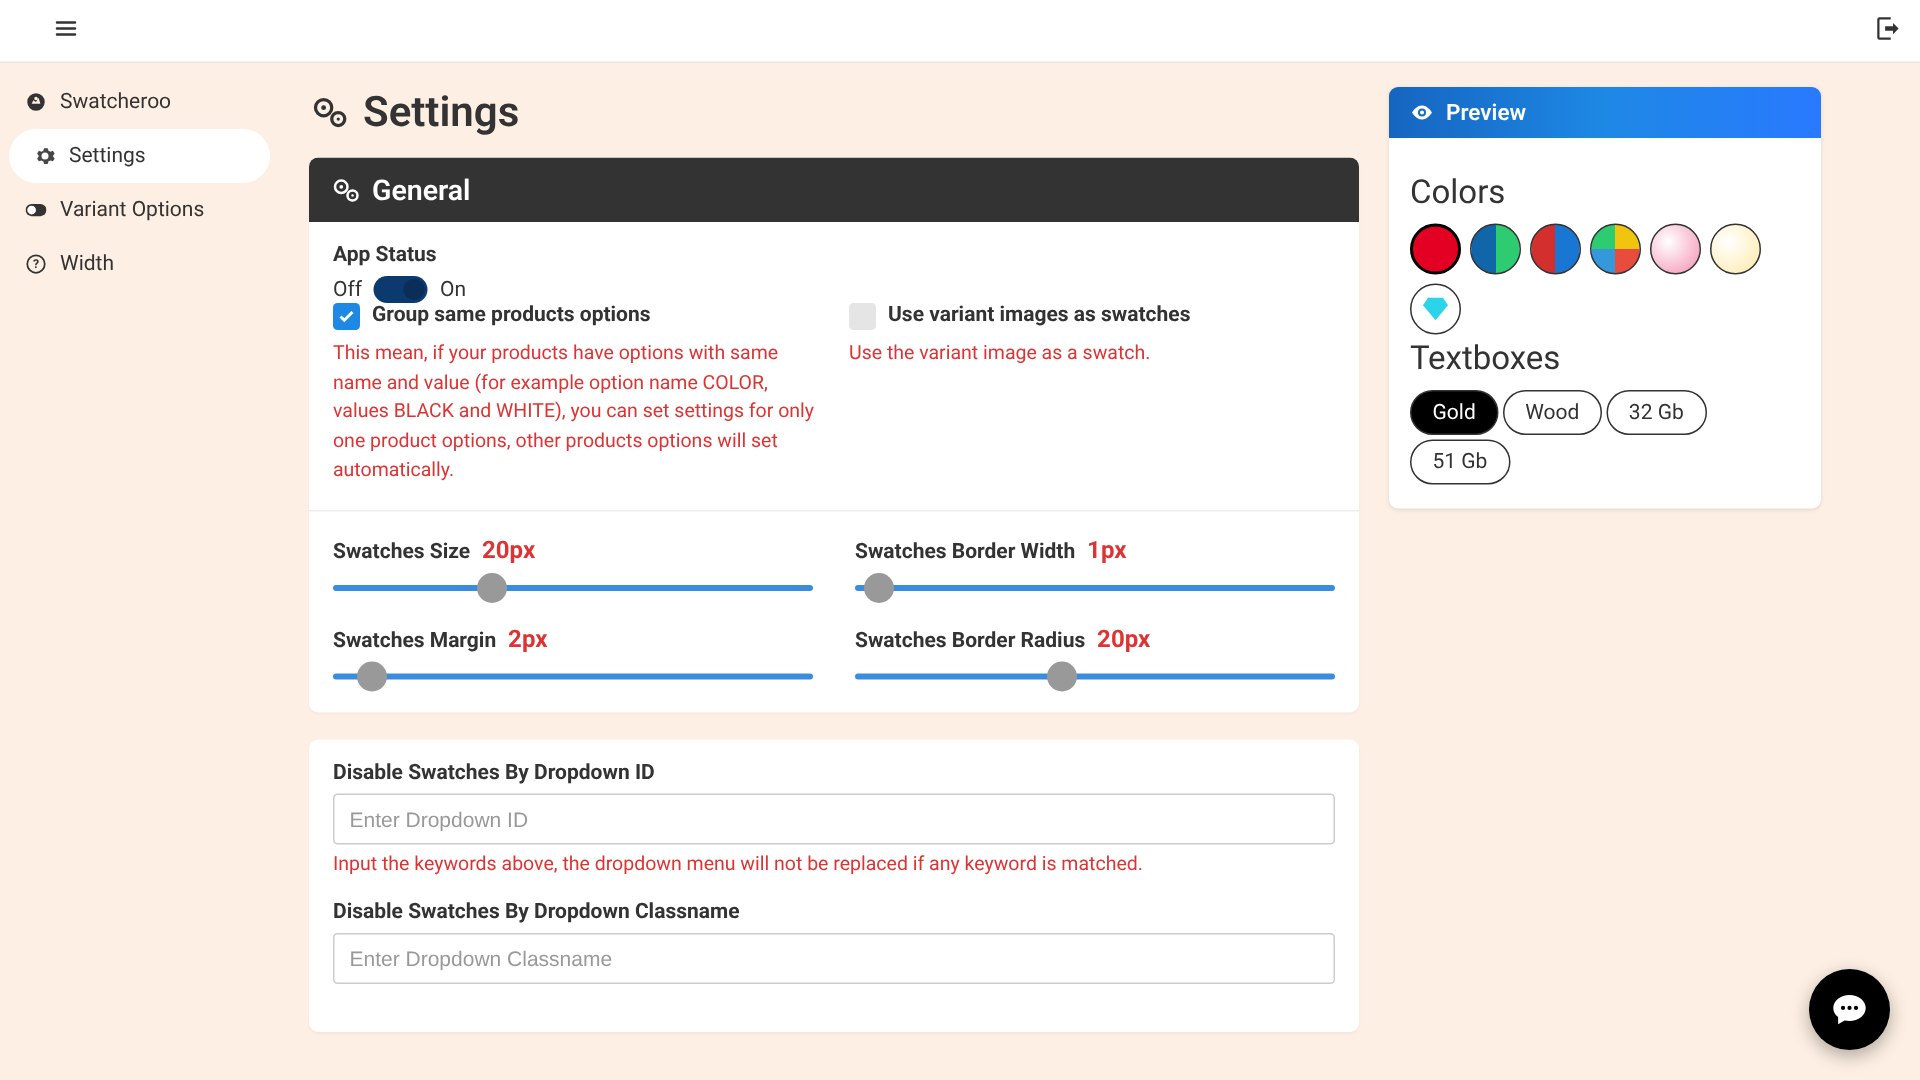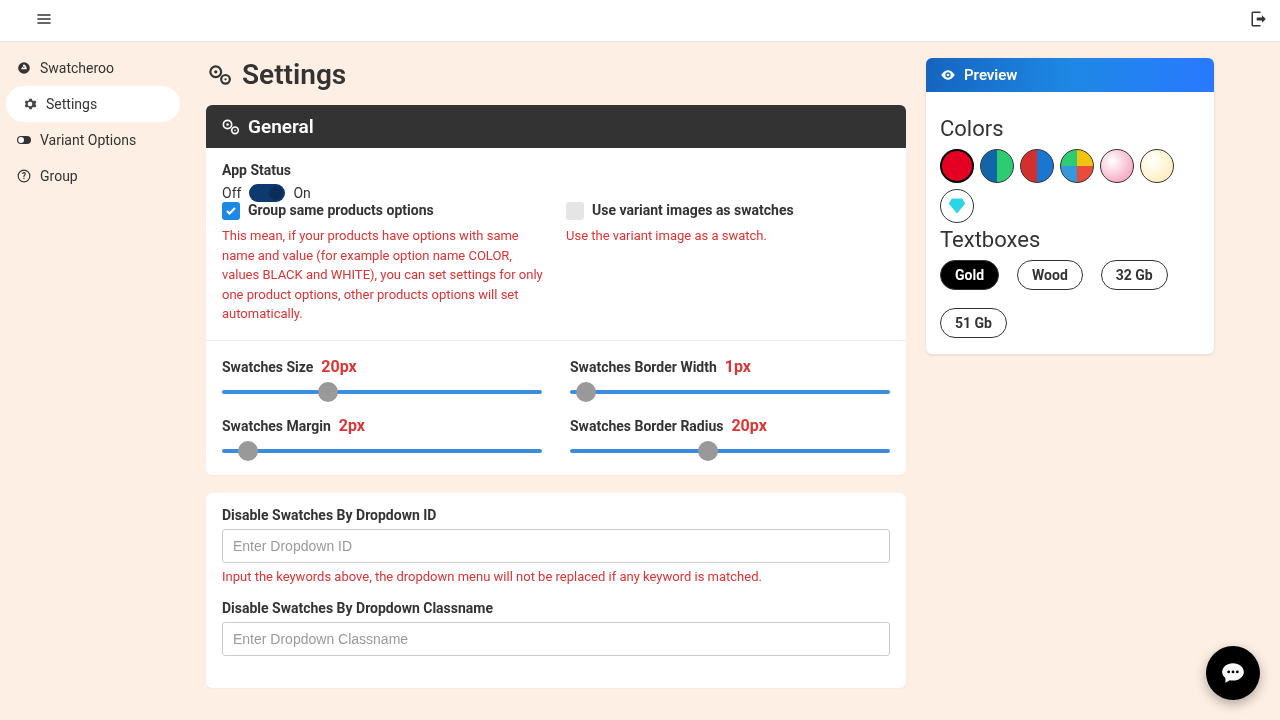--- a/index.html
+++ b/index.html
@@ -47,21 +47,21 @@
 .input::placeholder { color: #999; }
 .form-group { margin-bottom: 14px; }
 .side-panel { width: 300px; padding: 16px 12px 16px 0; }
 .preview-card { background: #fff; border-radius: 6px; overflow: hidden; box-shadow: 0 1px 3px rgba(0,0,0,0.1); }
 .preview-hd { background: linear-gradient(90deg, #1565c0, #1e88e5, #2979ff); color: #fff; padding: 8px 14px; font-size: 15px; font-weight: 600; display: flex; align-items: center; gap: 8px; }
 .preview-body { padding: 20px 14px 16px; }
 .preview-section-title { font-size: 22px; font-weight: 400; margin: 4px 0 8px; color: #333; }
 .swatch-row { display: flex; gap: 6px; flex-wrap: wrap; }
 .swatch { width: 34px; height: 34px; border-radius: 50%; border: 1px solid #333; cursor: pointer; position: relative; overflow: hidden; }
 .swatch.selected { border: 2px solid #000; }
-.pill-row { display: flex; gap: 18px; flex-wrap: wrap; font-weight: bold; }
+.pill-row { display: flex; gap: 3px; flex-wrap: wrap; }
 .pill { padding: 6px 14px; border: 1px solid #333; border-radius: 18px; font-size: 14px; cursor: pointer; background: #fff; }
 .pill.selected { background: #000; color: #fff; }
 .chat-fab { position: fixed; bottom: 20px; right: 20px; width: 54px; height: 54px; border-radius: 50%; background: #000; color: #fff; display: flex; align-items: center; justify-content: center; cursor: pointer; box-shadow: 0 4px 12px rgba(0,0,0,0.3); }
 </style>
 </head>
 <body>
 
 <div class="topbar">
   <span class="hamburger">
     <svg width="16" height="16" viewBox="0 0 24 24">
@@ -102,21 +102,21 @@
         </span>
       <span>Variant Options</span>
     </div>
     <div class="sidebar-item">
       <span class="icon">
           <svg width="14" height="14" viewBox="0 0 24 24" fill="#333">
             <circle cx="12" cy="12" r="10" fill="none" stroke="#333" stroke-width="2"></circle>
             <text x="12" y="17" text-anchor="middle" font-size="14" font-weight="bold">?</text>
           </svg>
         </span>
-      <span>Group</span>
+      <span>Width</span>
     </div>
   </div>
 
   <div class="main">
     <div class="page-header">
       <h1 class="page-title">
         <svg width="26" height="26" viewBox="0 0 24 24" fill="#333">
             <circle cx="9" cy="9" r="5" fill="none" stroke="#333" stroke-width="2"></circle>
             <circle cx="9" cy="9" r="1.5"></circle>
             <circle cx="18" cy="16" r="4" fill="none" stroke="#333" stroke-width="2"></circle>

